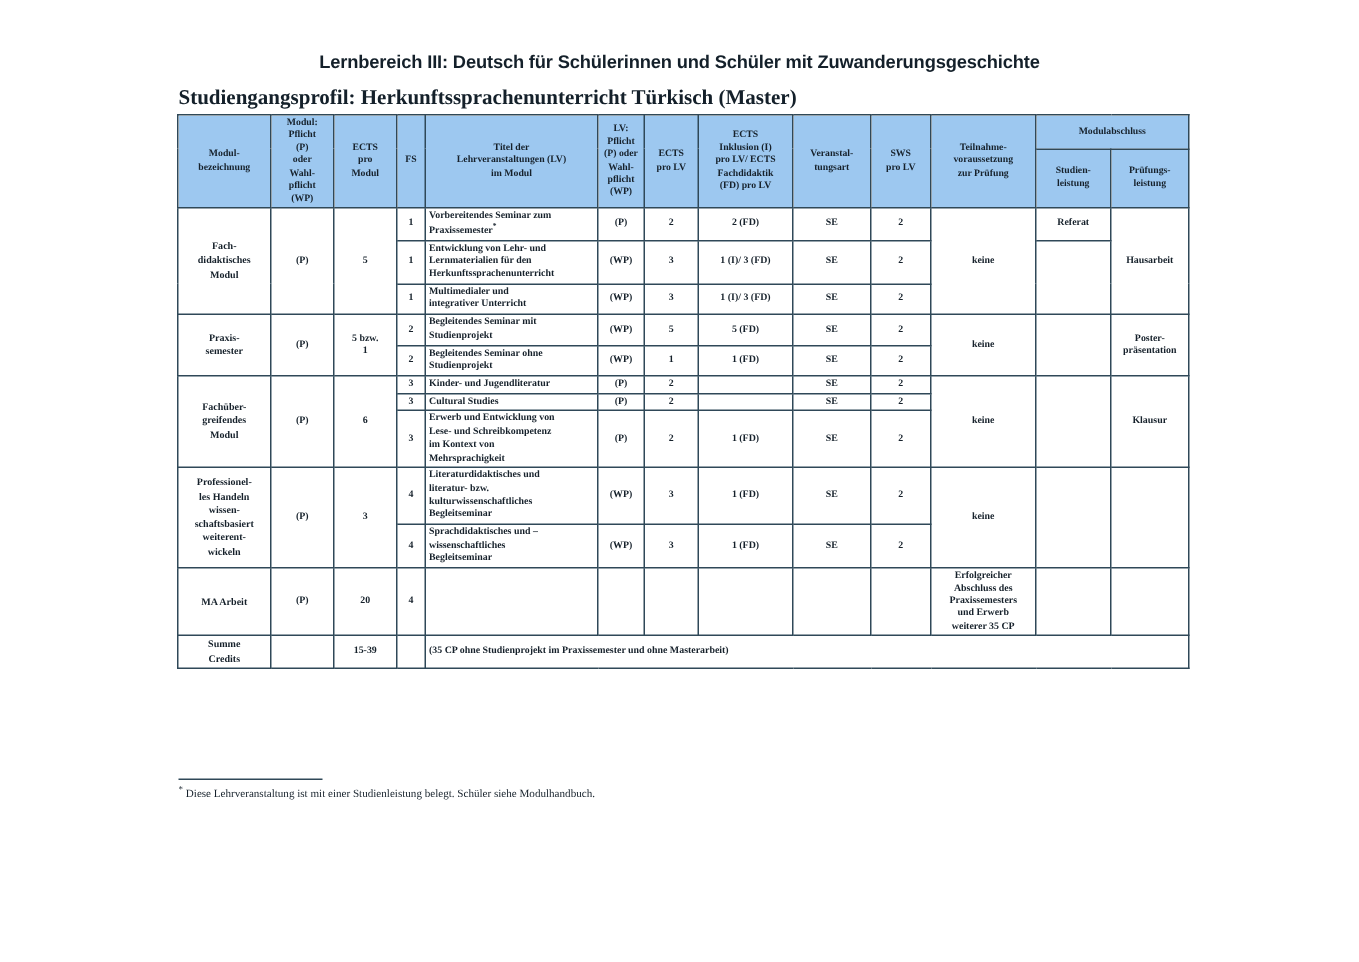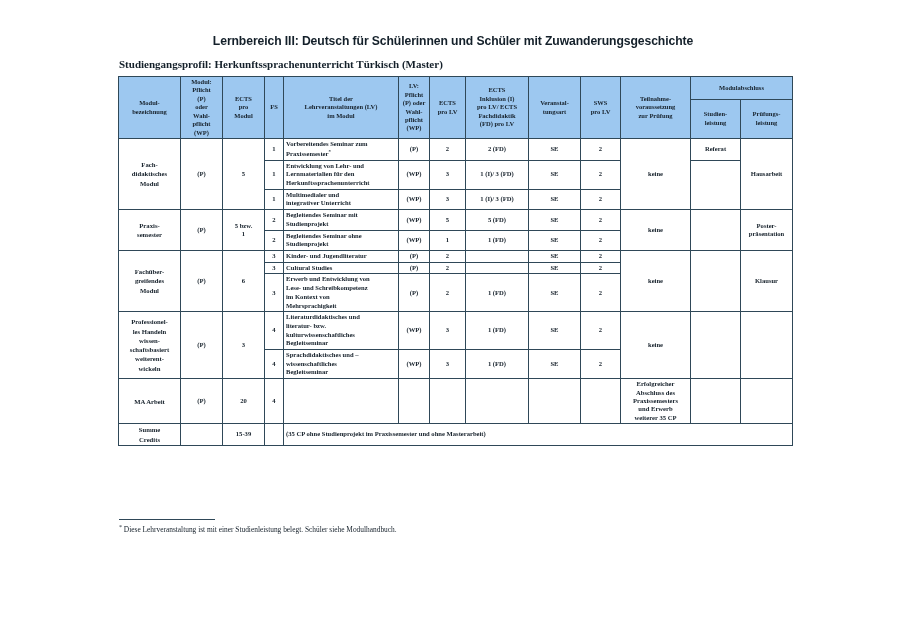--- a/index.html
+++ b/index.html
@@ -35,21 +35,21 @@
     font-size: 12.2px;
     letter-spacing: -0.1px;
     color: #14202a;
   }
   .doc-subtitle {
     position: absolute;
     left: 119px;
     top: 58px;
     font-family: "Liberation Serif", serif;
     font-weight: bold;
-    font-size: 11px;
+    font-size: 14px;
     color: #14202a;
   }
 
   table.modultab {
     position: absolute;
     left: 118px;
     top: 76px;
     border-collapse: collapse;
     table-layout: fixed;
     width: 669px;

